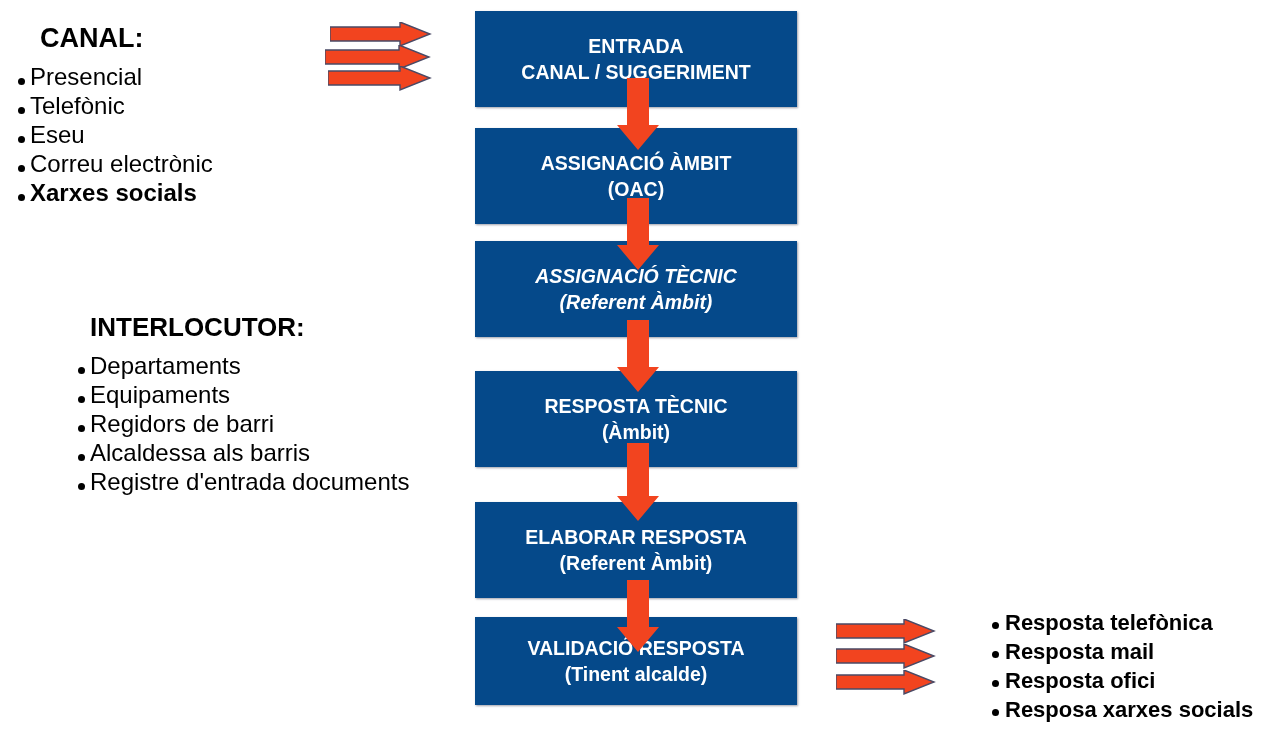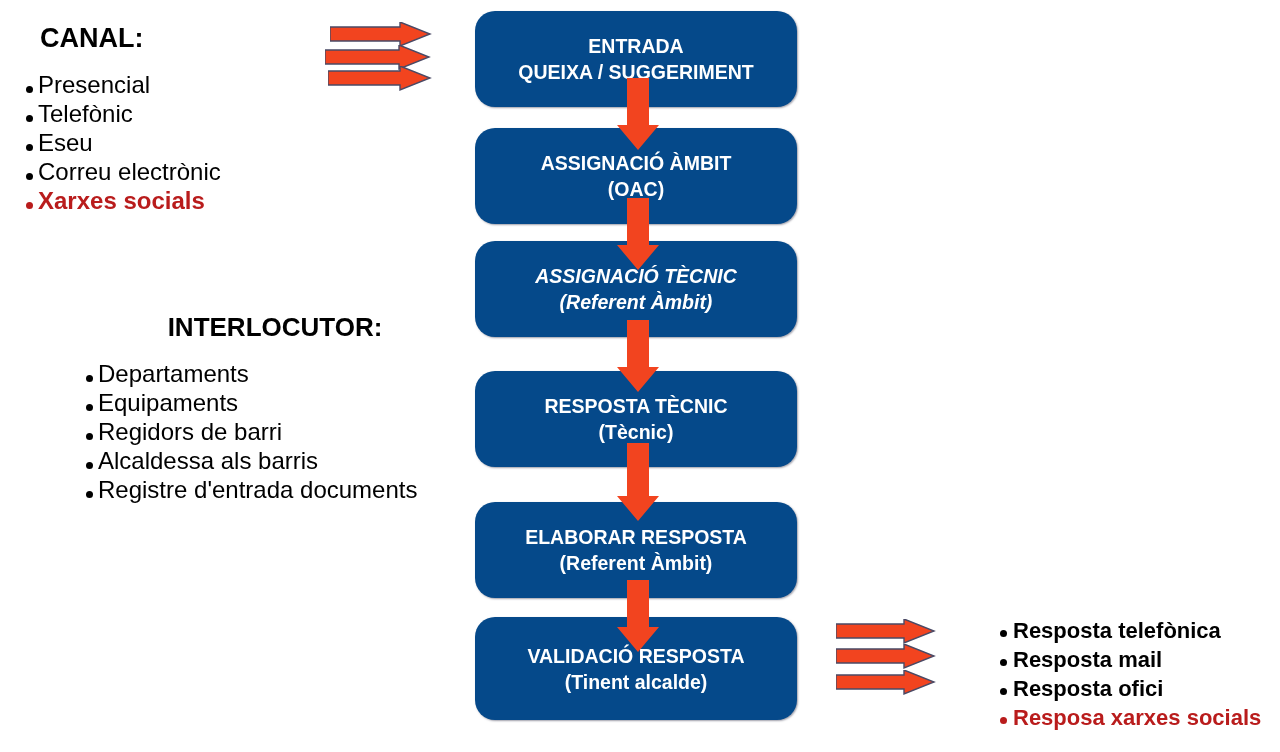--- a/index.html
+++ b/index.html
@@ -36,25 +36,25 @@
     width: 400px;
   }
   .heading {
     font-size: 27px;
     font-weight: bold;
     color: #000000;
     line-height: 32px;
     white-space: nowrap;
   }
   .heading.canal-h { padding-left: 32px; }
-  .heading.inter-h { font-size: 26px; padding-left: 30px; text-align: center; }
+  .heading.inter-h { font-size: 26px; padding-left: 30px; }
 
   .bullet-list {
     list-style: none;
-    margin: 16px;
+    margin: 8px;
     padding: 0;
   }
   .bullet-list li {
     position: relative;
     font-size: 24px;
     line-height: 29px;
     color: #000000;
     white-space: nowrap;
     padding-left: 14px;
   }
@@ -62,21 +62,21 @@
     content: "";
     position: absolute;
     left: 2px;
     top: 16px;
     width: 7px;
     height: 7px;
     border-radius: 50%;
     background: currentColor;
   }
   .bullet-list li.red {
-    color: #b91c1c;
+    color: #000000;
     font-weight: bold;
   }
   .panel-interlocutor .bullet-list li {
     padding-left: 22px;
   }
   .panel-interlocutor .bullet-list li::before {
     left: 10px;
   }
 
   
@@ -116,21 +116,20 @@
     font-weight: bold;
     font-size: 19.5px;
     line-height: 26px;
     text-align: center;
     display: flex;
     flex-direction: column;
     align-items: center;
     justify-content: center;
     box-sizing: border-box;
     box-shadow: 1px 1px 2px rgba(80,80,100,0.55);
-    border-radius: 20px;
   }
   .box .l1, .box .l2 { display: block; white-space: nowrap; }
 
   
   .arrow-down {
     position: absolute;
     width: 44px;
     height: 74px;
     overflow: visible;
   }
@@ -182,44 +181,44 @@
   <div class="arrow-right" style="left:328px; top:66px;">
     <svg width="106" height="28" viewBox="0 0 106 28">
       <path d="M0,5 L72,5 L72,0 L102,12 L72,24 L72,19 L0,19 Z" fill="#F2441F" stroke="#4A4A66" stroke-width="1.4"></path>
     </svg>
   </div>
 
   <div class="flow">
 
     <div class="box" style="top:11px; height:96px;">
       <span class="l1">ENTRADA</span>
-      <span class="l2">QUEIXA / SUGGERIMENT</span>
+      <span class="l2">CANAL / SUGGERIMENT</span>
     </div>
 
     <div class="box" style="top:128px; height:96px;">
       <span class="l1">ASSIGNACIÓ ÀMBIT</span>
       <span class="l2">(OAC)</span>
     </div>
 
     <div class="box" style="top:241px; height:96px;font-style:italic;">
       <span class="l1">ASSIGNACIÓ TÈCNIC</span>
       <span class="l2">(Referent Àmbit)</span>
     </div>
 
     <div class="box" style="top:371px; height:96px;">
       <span class="l1">RESPOSTA TÈCNIC</span>
-      <span class="l2">(Tècnic)</span>
+      <span class="l2">(Àmbit)</span>
     </div>
 
     <div class="box" style="top:502px; height:96px;text-align:right;">
       <span class="l1">ELABORAR RESPOSTA</span>
       <span class="l2">(Referent Àmbit)</span>
     </div>
 
-    <div class="box" style="top:617px; height:103px;">
+    <div class="box" style="top:617px; height:88px;">
       <span class="l1">VALIDACIÓ RESPOSTA</span>
       <span class="l2">(Tinent alcalde)</span>
     </div>
 
     <div class="arrow-down" style="left:141px; top:78px;">
       <svg width="44" height="74" viewBox="0 0 44 74">
         <path d="M11,0 L33,0 L33,47 L43,47 L22,72 L1,47 L11,47 Z" fill="#F2441F"></path>
       </svg>
     </div>
     <div class="arrow-down" style="left:141px; top:198px;">

